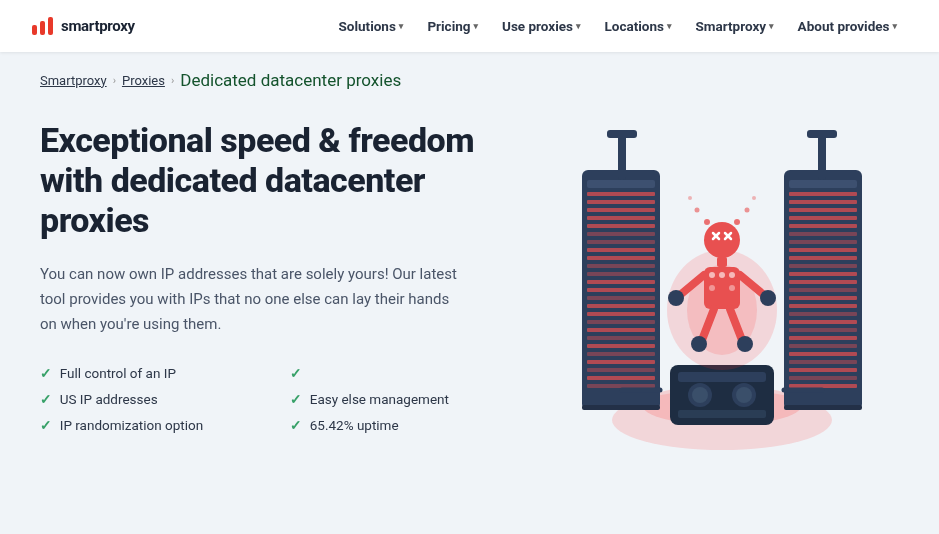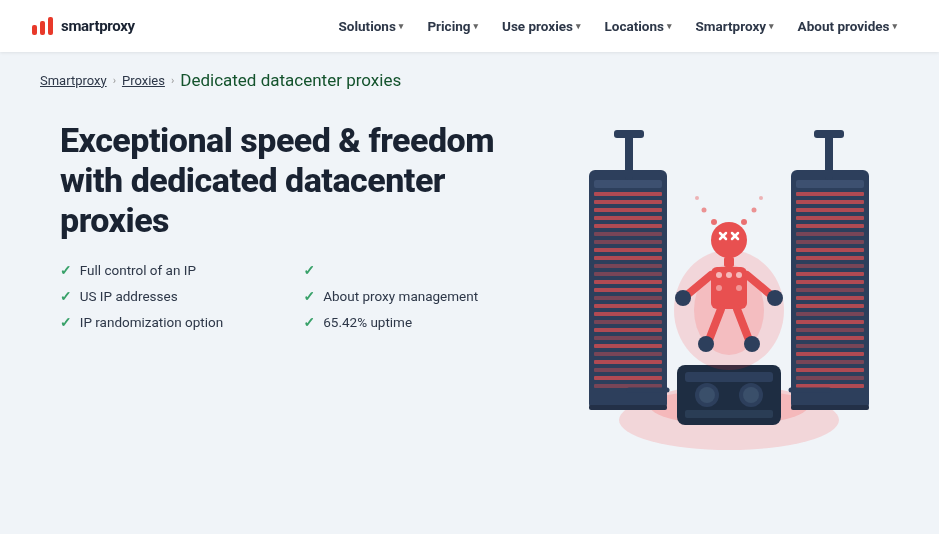--- a/index.html
+++ b/index.html
@@ -90,21 +90,20 @@
       color: #14532d;
       font-size: 17px;
     }
 
     
     .hero {
       display: flex;
       align-items: flex-start;
       padding: 20px 40px 40px;
       gap: 32px;
-      margin-left: 20px;
     }
     .hero-content {
       flex: 1;
       max-width: 480px;
     }
     .hero-title {
       font-size: 34px;
       font-weight: 800;
       line-height: 1.18;
       color: #1a2332;
@@ -212,35 +211,36 @@
     <span class="breadcrumb-separator">›</span>
     <a href="#">Proxies</a>
     <span class="breadcrumb-separator">›</span>
     <span class="breadcrumb-current">Dedicated datacenter proxies</span>
   </nav>
 </div>
 
 <section class="hero">
   <div class="hero-content">
     <h1 class="hero-title">Exceptional speed &amp; freedom with dedicated datacenter proxies</h1>
+    <p class="hero-desc">You can now own IP addresses that are solely yours! Our latest tool provides you with IPs that no one else can lay their hands on when you're using them.</p>
     <div class="features-grid">
       <div class="feature-item">
         <span class="checkmark">✓</span>
         <span>Full control of an IP</span>
       </div>
       <div class="feature-item">
         <span class="checkmark">✓</span>
       </div>
       <div class="feature-item">
         <span class="checkmark">✓</span>
         <span>US IP addresses</span>
       </div>
       <div class="feature-item">
         <span class="checkmark">✓</span>
-        <span>About proxy management</span>
+        <span>Easy else management</span>
       </div>
       <div class="feature-item">
         <span class="checkmark">✓</span>
         <span>IP randomization option</span>
       </div>
       <div class="feature-item">
         <span class="checkmark">✓</span>
         <span>65.42% uptime</span>
       </div>
     </div>

